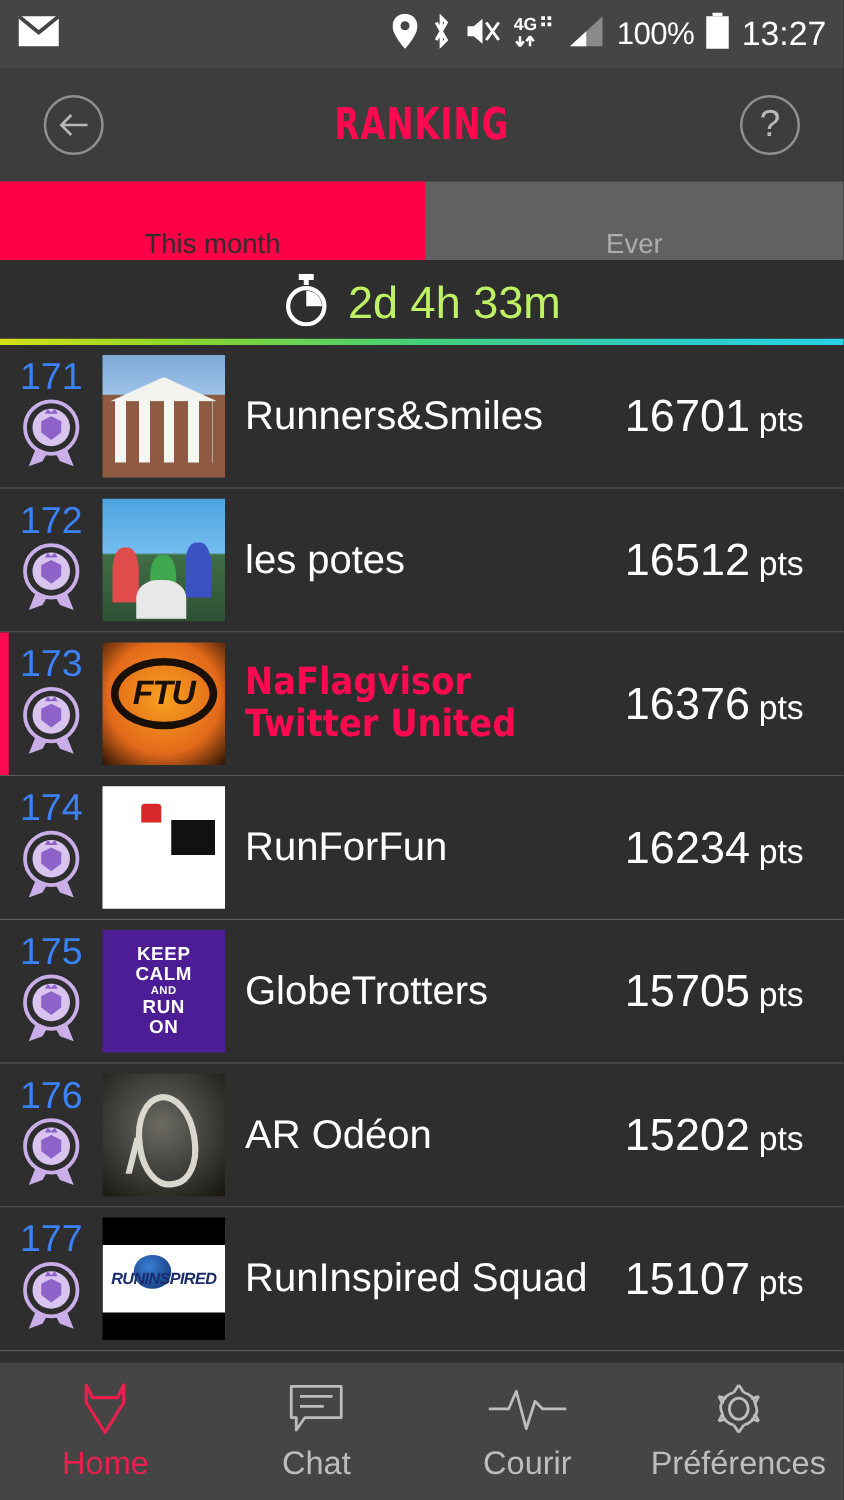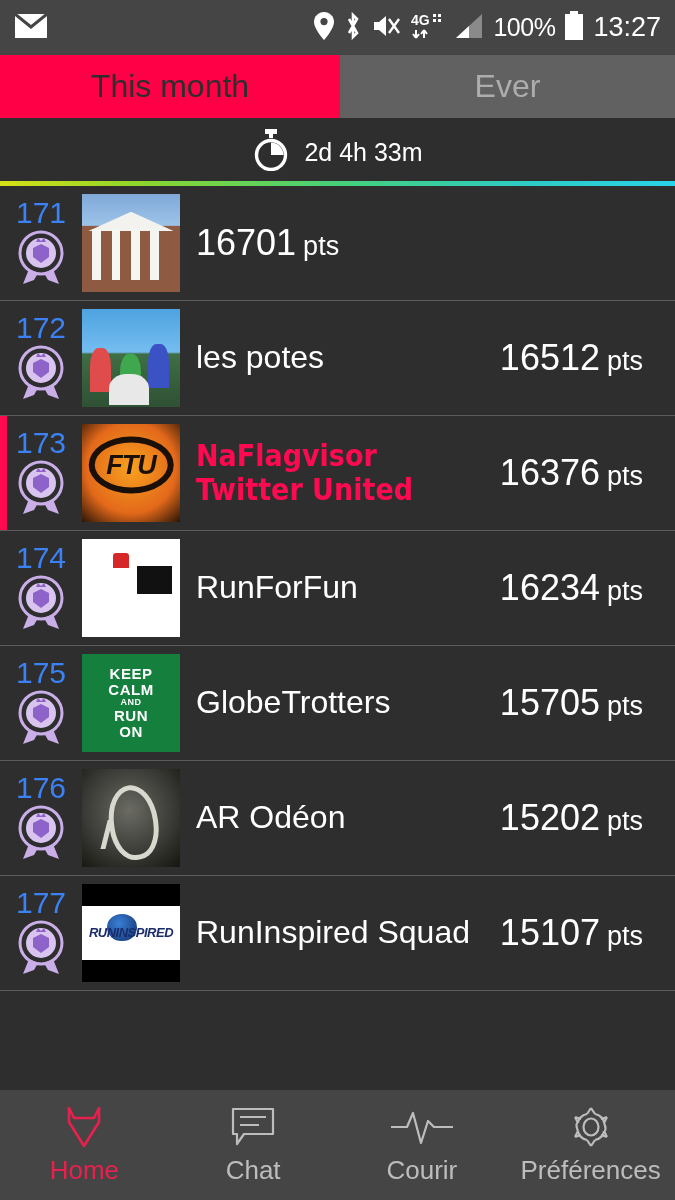--- a/index.html
+++ b/index.html
@@ -37,33 +37,33 @@
   .header-title {
     position:absolute; left:0; right:0; text-align:center;
     color:#ff0a50; font-size:35px; font-weight:bold;
     letter-spacing:1px; font-family:"DejaVu Sans Condensed","Liberation Sans",sans-serif;
     transform:scaleX(0.82);
   }
 
   
   .tabs { height:63px; flex:0 0 63px; display:flex; }
   .tab {
-    display:flex; align-items:center; justify-content:center;
-    font-size:32px; color:#333;
+    display:flex; align-items:flex-end; justify-content:center;
+    font-size:22px; color:#333;
   }
   .tab-active { background:#ff0046; color:#2e2e2e; }
   .tab-inactive { background:#616161; color:#adadad; }
 
   
   .timerbar {
     height:68px; flex:0 0 68px; background:#2e2e2e;
     display:flex; align-items:center; justify-content:center; gap:14px;
     position:relative;
   }
-  .timer-text { color:#ffffff; font-size:25px; letter-spacing:0px; }
+  .timer-text { color:#bef264; font-size:36px; letter-spacing:0px; }
   .progress-line {
     position:absolute; left:0; right:0; bottom:0; height:5px;
     background:linear-gradient(to right,#d6e017 0%,#8fd62a 20%,#45d07a 50%,#2ecbc4 78%,#29d3e8 100%);
   }
   .peek-row {
     position:absolute; left:80px; width:105px; bottom:-6px; height:10px;
     background:#1d1d1d; border-radius:2px;
   }
 
   
@@ -113,21 +113,21 @@
     background:#e8e8e8; border-radius:45% 45% 0 0; }
   .t-ftu { background:radial-gradient(circle at 50% 45%,#f7a11f 0%,#e3691a 62%,#2a1405 100%); }
   .t-ftu::before{ content:""; position:absolute; left:50%; top:42%; transform:translate(-50%,-50%);
     width:74%; height:46%; border:6px solid #1a1008; border-radius:50%; }
   .t-ftu::after{ content:"FTU"; position:absolute; left:50%; top:42%; transform:translate(-50%,-50%);
     color:#1a1008; font-size:27px; font-weight:bold; font-style:italic; letter-spacing:-1px; }
   .t-rff { background:#ffffff; }
   .t-rff::before{ content:""; position:absolute; right:8%; top:28%; width:36%; height:28%; background:#111; }
   .t-rff::after{ content:""; position:absolute; left:32%; top:14%; width:16%; height:16%;
     background:#d62828; border-radius:3px 3px 0 0; }
-  .t-keep { background:#15803d; }
+  .t-keep { background:#4c1d95; }
   .t-keep-txt { position:absolute; inset:0; display:flex; flex-direction:column;
     align-items:center; justify-content:center; color:#fff; font-weight:bold;
     font-size:15px; line-height:1.08; letter-spacing:0.5px; }
   .t-keep-txt span.sm { font-size:9px; }
   .t-odeon { background:radial-gradient(circle at 48% 42%,#6b6b64 0%,#3a3a36 58%,#16160f 100%); }
   .t-odeon::before{ content:""; position:absolute; left:28%; top:16%; width:40%; height:66%;
     border:5px solid #d8d8cf; border-radius:50% 50% 46% 46%; transform:rotate(-8deg); }
   .t-odeon::after{ content:""; position:absolute; left:22%; top:52%; width:22%; height:30%;
     border-left:5px solid #d8d8cf; transform:skewX(-14deg); }
   .t-rins { background:#000; }
@@ -203,20 +203,31 @@
       <span class="ico">
         <svg width="20" height="30" viewBox="0 0 20 30">
             <rect x="6" y="0" width="8" height="3" fill="#fff"></rect>
             <rect x="1" y="3" width="18" height="26" fill="#fff"></rect>
           </svg>
       </span>
       <span class="sb-clock">13:27</span>
     </div>
   </div>
 
+  <div class="header">
+    <div class="circle-btn header-back">
+      <svg width="26" height="22" viewBox="0 0 26 22">
+          <path d="M24 11 L4 11 M11 3 L3 11 L11 19" fill="none" stroke="#b9b9b9" stroke-width="2"></path>
+        </svg>
+    </div>
+    <div class="header-title">RANKING</div>
+    <div class="circle-btn header-help">
+      <span>?</span>
+    </div>
+  </div>
 
   <div class="tabs">
     <div class="tab tab-active" style="flex:0 0 340px;">
       <span>This month</span>
     </div>
     <div class="tab tab-inactive" style="flex:1 1 auto;">
       <span>Ever</span>
     </div>
   </div>
 
@@ -243,20 +254,21 @@
           <svg width="52" height="56" viewBox="0 0 52 56">
             <circle cx="26" cy="24" r="21" fill="none" stroke="#c9aee8" stroke-width="3"></circle>
             <circle cx="26" cy="24" r="15" fill="#d9c4f0"></circle>
             <path d="M14 40 L8 55 L19 51 L23 44 Z M38 40 L44 55 L33 51 L29 44 Z" fill="#c9aee8"></path>
             <path d="M26 15 L34 19 L34 28 L26 34 L18 28 L18 19 Z" fill="#8e63c9"></path>
             <path d="M21 13 L23 9 L26 12 L29 9 L31 13 Z" fill="#8e63c9"></path>
           </svg>
         </span>
       </div>
       <div class="thumb t-house"></div>
+      <div class="team-name">Runners&amp;Smiles</div>
       <div class="pts-col">
         <span class="pts-val">16701</span>
         <span class="pts-unit">pts</span>
       </div>
     </div>
 
     <div class="row">
       <div class="rank-col">
         <span class="rank-num">172</span>
         <span>

